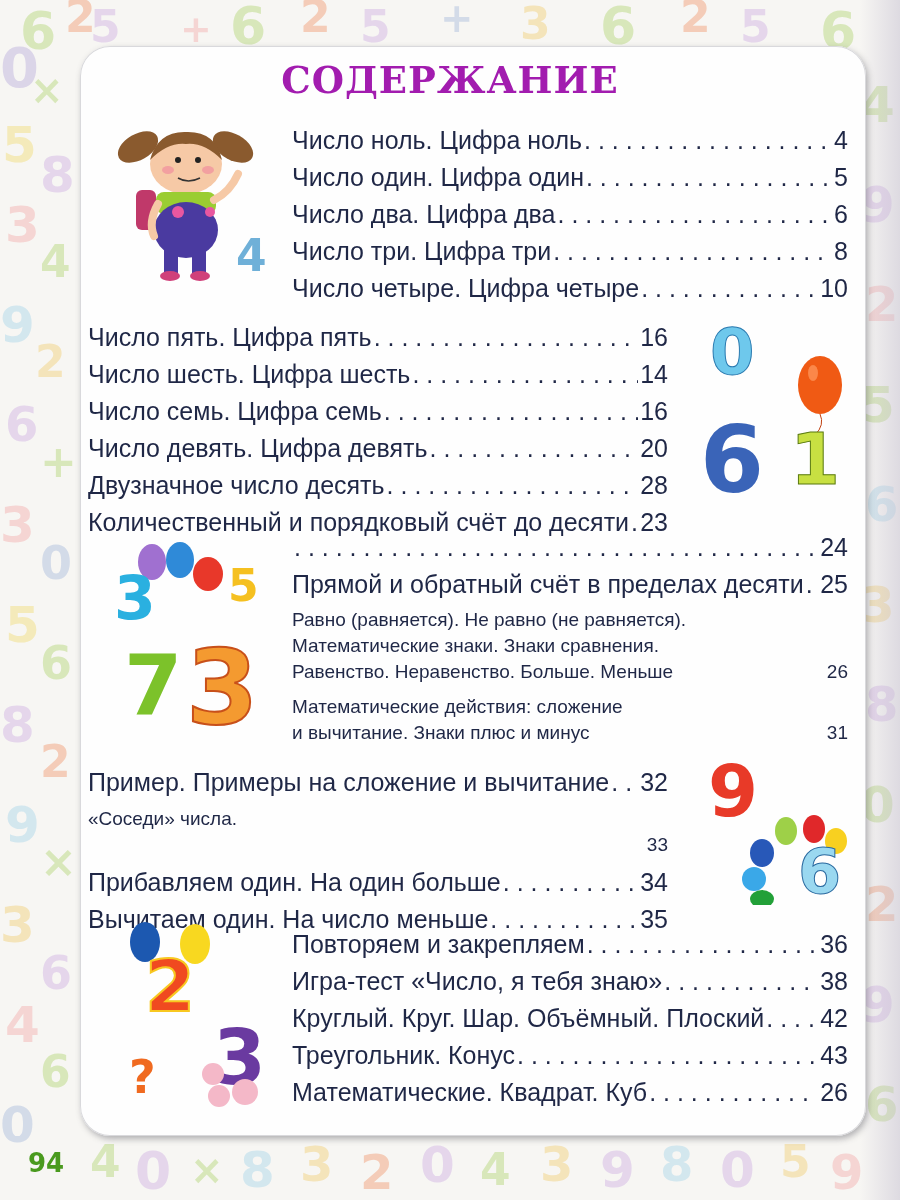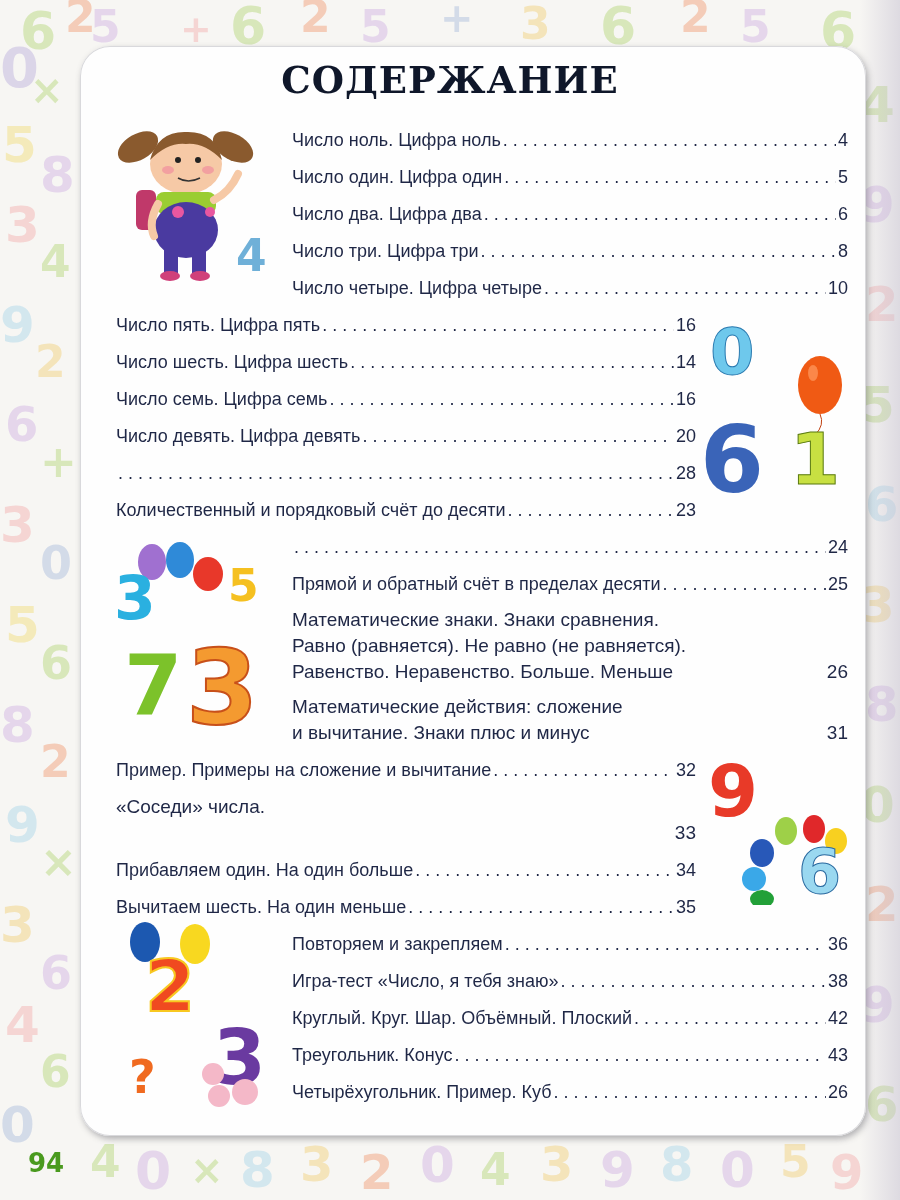--- a/index.html
+++ b/index.html
@@ -31,27 +31,27 @@
     border-radius: 30px;
     box-shadow: 2px 3px 6px rgba(90,90,100,0.45), inset 0 0 0 1px #d9d9dc;
   }
   .title {
     position: absolute; left: 0; right: 0; top: 58px;
     text-align: center;
     font-family: "DejaVu Serif", "Liberation Serif", serif;
     font-weight: bold;
     font-size: 37px;
     letter-spacing: 1px;
-    color: #0f172a;
+    color: #a21caf;
   }
   .toc-line {
     position: absolute;
     display: flex;
     align-items: flex-end;
-    font-size: 18px;
+    font-size: 25px;
     line-height: 26px;
     color: #1f2746;
     white-space: nowrap;
     justify-content: space-between;
   }
   .toc-line .lbl { flex: 0 0 auto; }
   .toc-line .dots {
     flex: 1 1 auto;
     overflow: hidden;
     margin: 0 2px;
@@ -65,21 +65,21 @@
   .toc-line .pg { flex: 0 0 auto; }
   .toc-multi {
     position: absolute;
     font-size: 19px;
     line-height: 26px;
     color: #1f2746;
     white-space: nowrap;
   }
   .toc-multi .row { display: flex; }
   .right-col { left: 292px; width: 556px; }
-  .left-col { left: 116px; width: 580px; }
+  .left-col { left: 88px; width: 580px; margin-top: 12px; }
   .page-num {
     position: absolute; left: 28px; top: 1148px;
     font-family: "DejaVu Sans", sans-serif;
     font-weight: bold; font-size: 26px;
     color: #4a9a1e;
   }
   .illus { position: absolute; }
 </style>
 </head>
 <body>
@@ -193,41 +193,42 @@
   <span class="lbl">Число семь. Цифра семь</span>
   <span class="dots"></span>
   <span class="pg">16</span>
 </div>
 <div class="toc-line left-col" style="top:423px">
   <span class="lbl">Число девять. Цифра девять</span>
   <span class="dots"></span>
   <span class="pg">20</span>
 </div>
 <div class="toc-line left-col" style="top:460px">
+  <span class="lbl">Двузначное число десять</span>
   <span class="dots"></span>
   <span class="pg">28</span>
 </div>
 <div class="toc-line left-col" style="top:497px">
   <span class="lbl">Количественный и порядковый счёт до десяти</span>
   <span class="dots"></span>
   <span class="pg">23</span>
 </div>
 
 <div class="toc-line right-col" style="top:534px">
   <span class="dots"></span>
   <span class="pg">24</span>
 </div>
 <div class="toc-line right-col" style="top:571px">
   <span class="lbl">Прямой и обратный счёт в пределах десяти</span>
   <span class="dots"></span>
   <span class="pg">25</span>
 </div>
 <div class="toc-multi right-col" style="top:607px">
+  <div>Равно (равняется). Не равно (не равняется).</div>
   <div>Математические знаки. Знаки сравнения.</div>
-  <div>Равно (равняется). Не равно (не равняется).</div>
   <div class="row">
     <span class="lbl">Равенство. Неравенство. Больше. Меньше</span>
     <span class="dots" style="flex:1 1 auto;overflow:hidden;margin:0 2px;"></span>
     <span class="pg">26</span>
   </div>
 </div>
 <div class="toc-multi right-col" style="top:694px">
   <div>Математические действия: сложение</div>
   <div class="row">
     <span class="lbl">и вычитание. Знаки плюс и минус</span>
@@ -247,21 +248,21 @@
     <span class="dots" style="flex:1 1 auto;overflow:hidden;margin:0 2px;"></span>
     <span class="pg">33</span>
   </div>
 </div>
 <div class="toc-line left-col" style="top:857px">
   <span class="lbl">Прибавляем один. На один больше</span>
   <span class="dots"></span>
   <span class="pg">34</span>
 </div>
 <div class="toc-line left-col" style="top:894px">
-  <span class="lbl">Вычитаем шесть. На один меньше</span>
+  <span class="lbl">Вычитаем один. На число меньше</span>
   <span class="dots"></span>
   <span class="pg">35</span>
 </div>
 
 <div class="toc-line right-col" style="top:931px">
   <span class="lbl">Повторяем и закрепляем</span>
   <span class="dots"></span>
   <span class="pg">36</span>
 </div>
 <div class="toc-line right-col" style="top:968px">
@@ -273,21 +274,21 @@
   <span class="lbl">Круглый. Круг. Шар. Объёмный. Плоский</span>
   <span class="dots"></span>
   <span class="pg">42</span>
 </div>
 <div class="toc-line right-col" style="top:1042px">
   <span class="lbl">Треугольник. Конус</span>
   <span class="dots"></span>
   <span class="pg">43</span>
 </div>
 <div class="toc-line right-col" style="top:1079px">
-  <span class="lbl">Четырёхугольник. Пример. Куб</span>
+  <span class="lbl">Математические. Квадрат. Куб</span>
   <span class="dots"></span>
   <span class="pg">26</span>
 </div>
 
 <div class="illus" style="left:108px;top:112px;width:170px;height:180px">
   <svg width="170" height="180" viewBox="0 0 170 180">
 
     <ellipse cx="30" cy="35" rx="22" ry="13" fill="#8a5a2e" transform="rotate(-30 30 35)"></ellipse>
     <ellipse cx="125" cy="35" rx="22" ry="13" fill="#8a5a2e" transform="rotate(30 125 35)"></ellipse>
 

